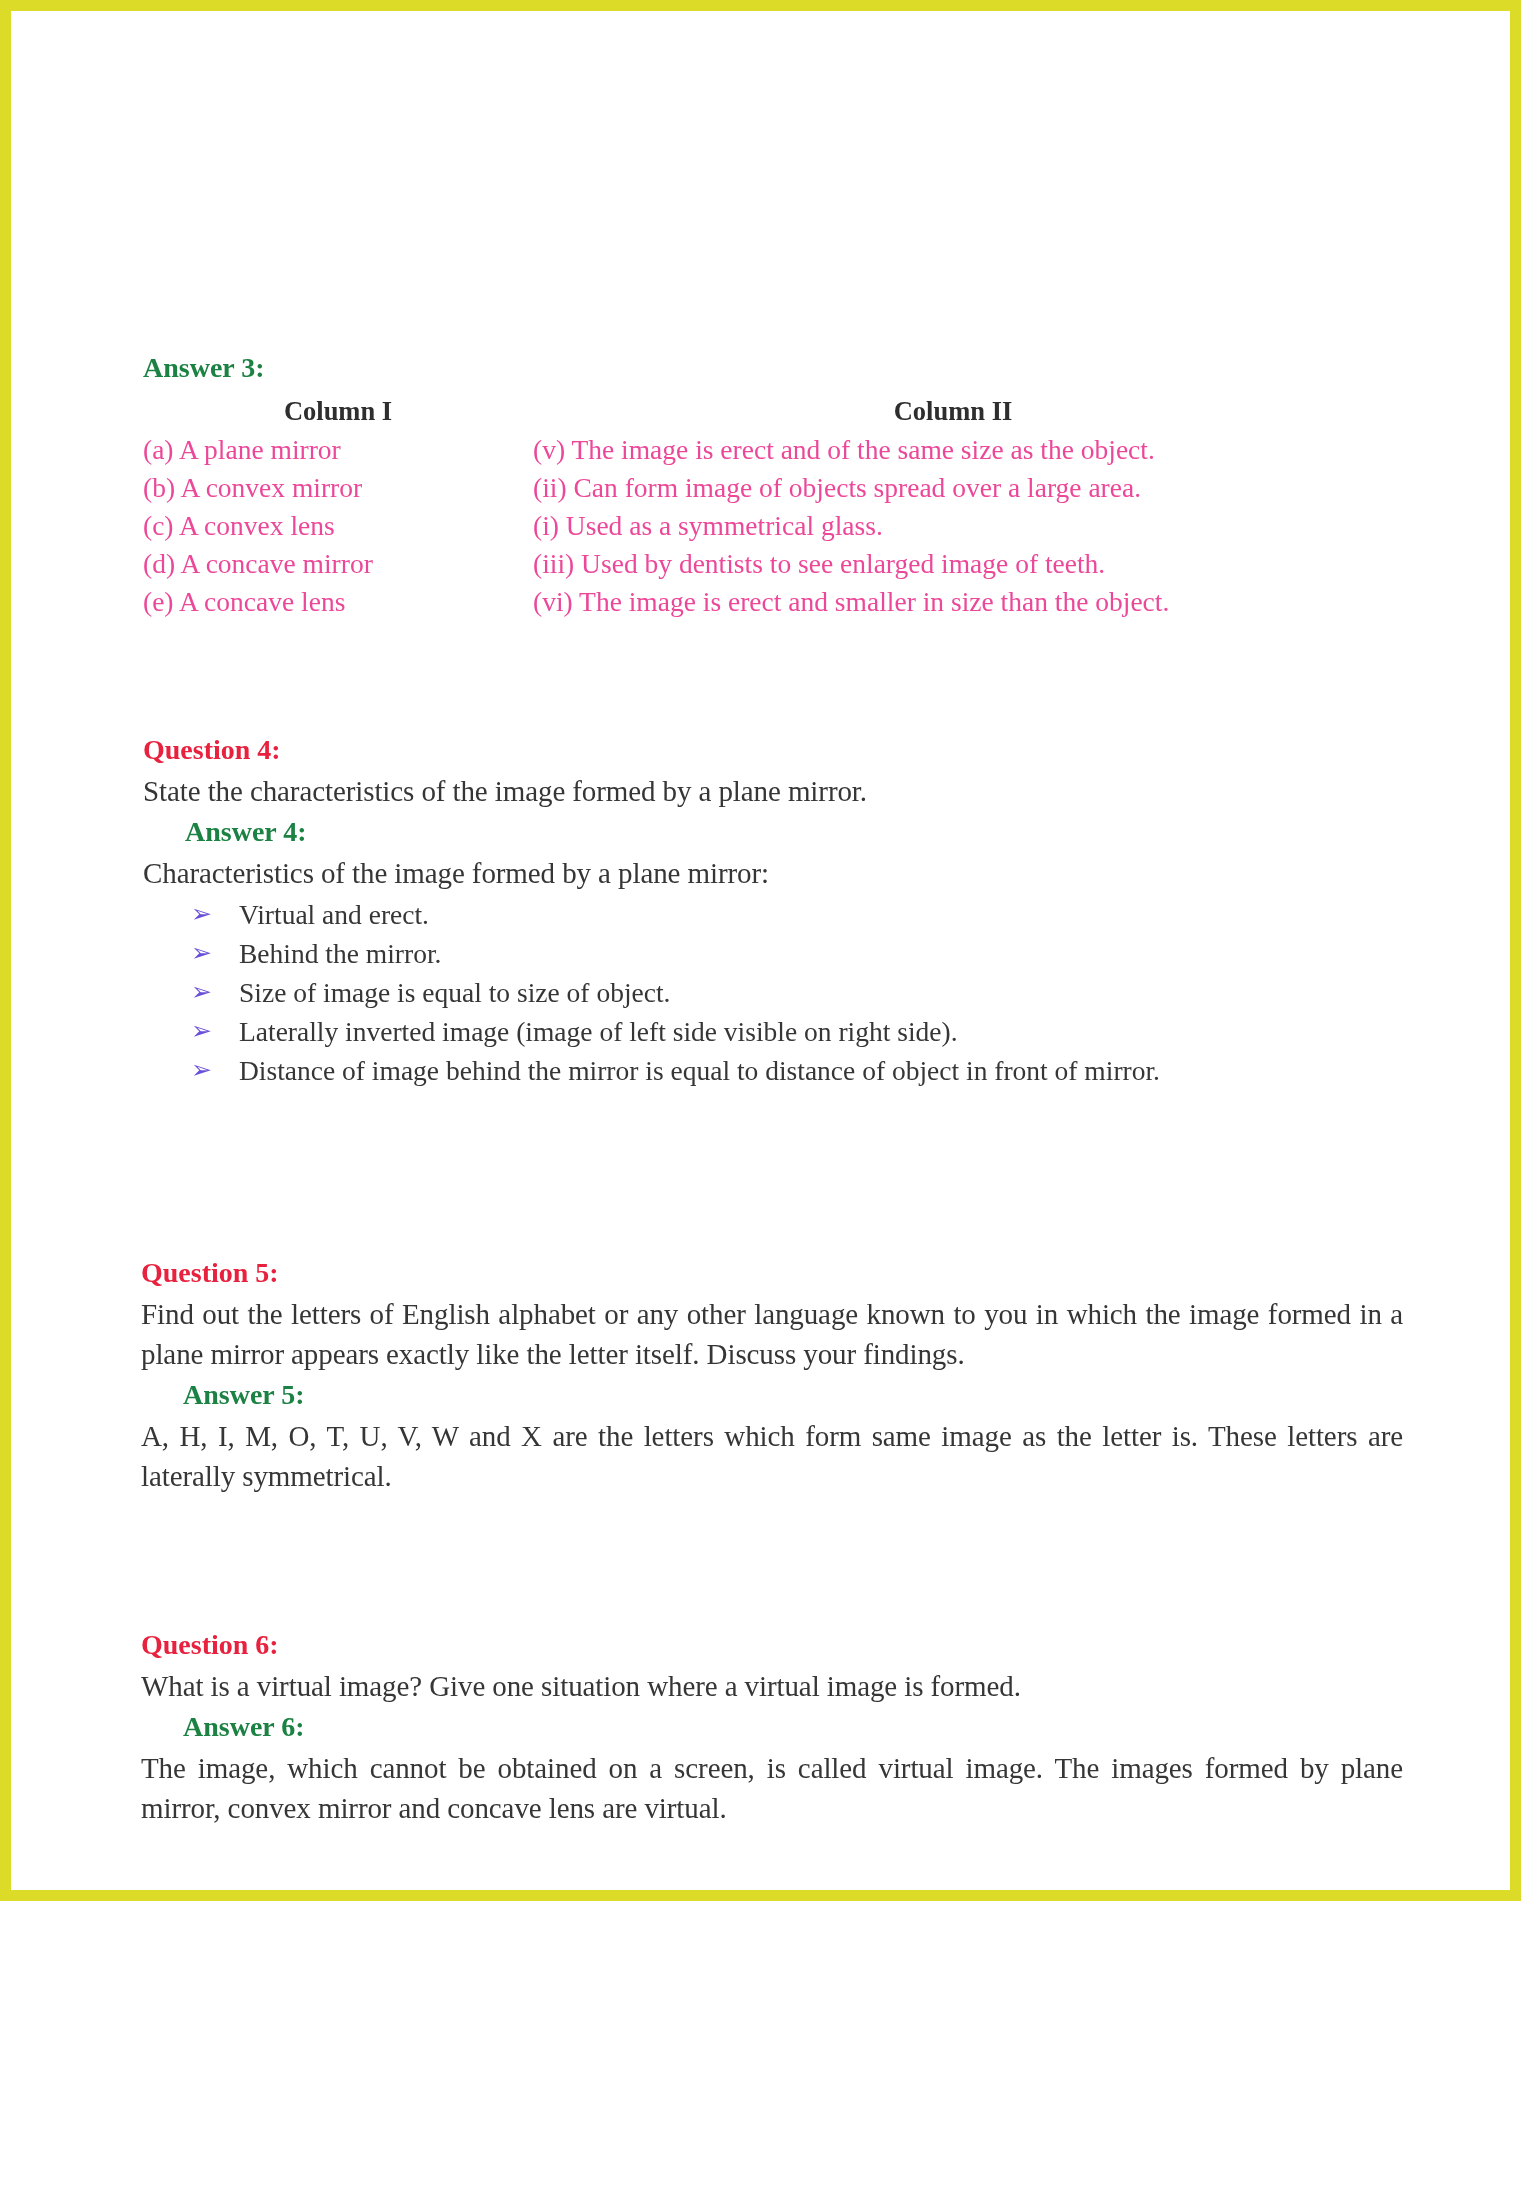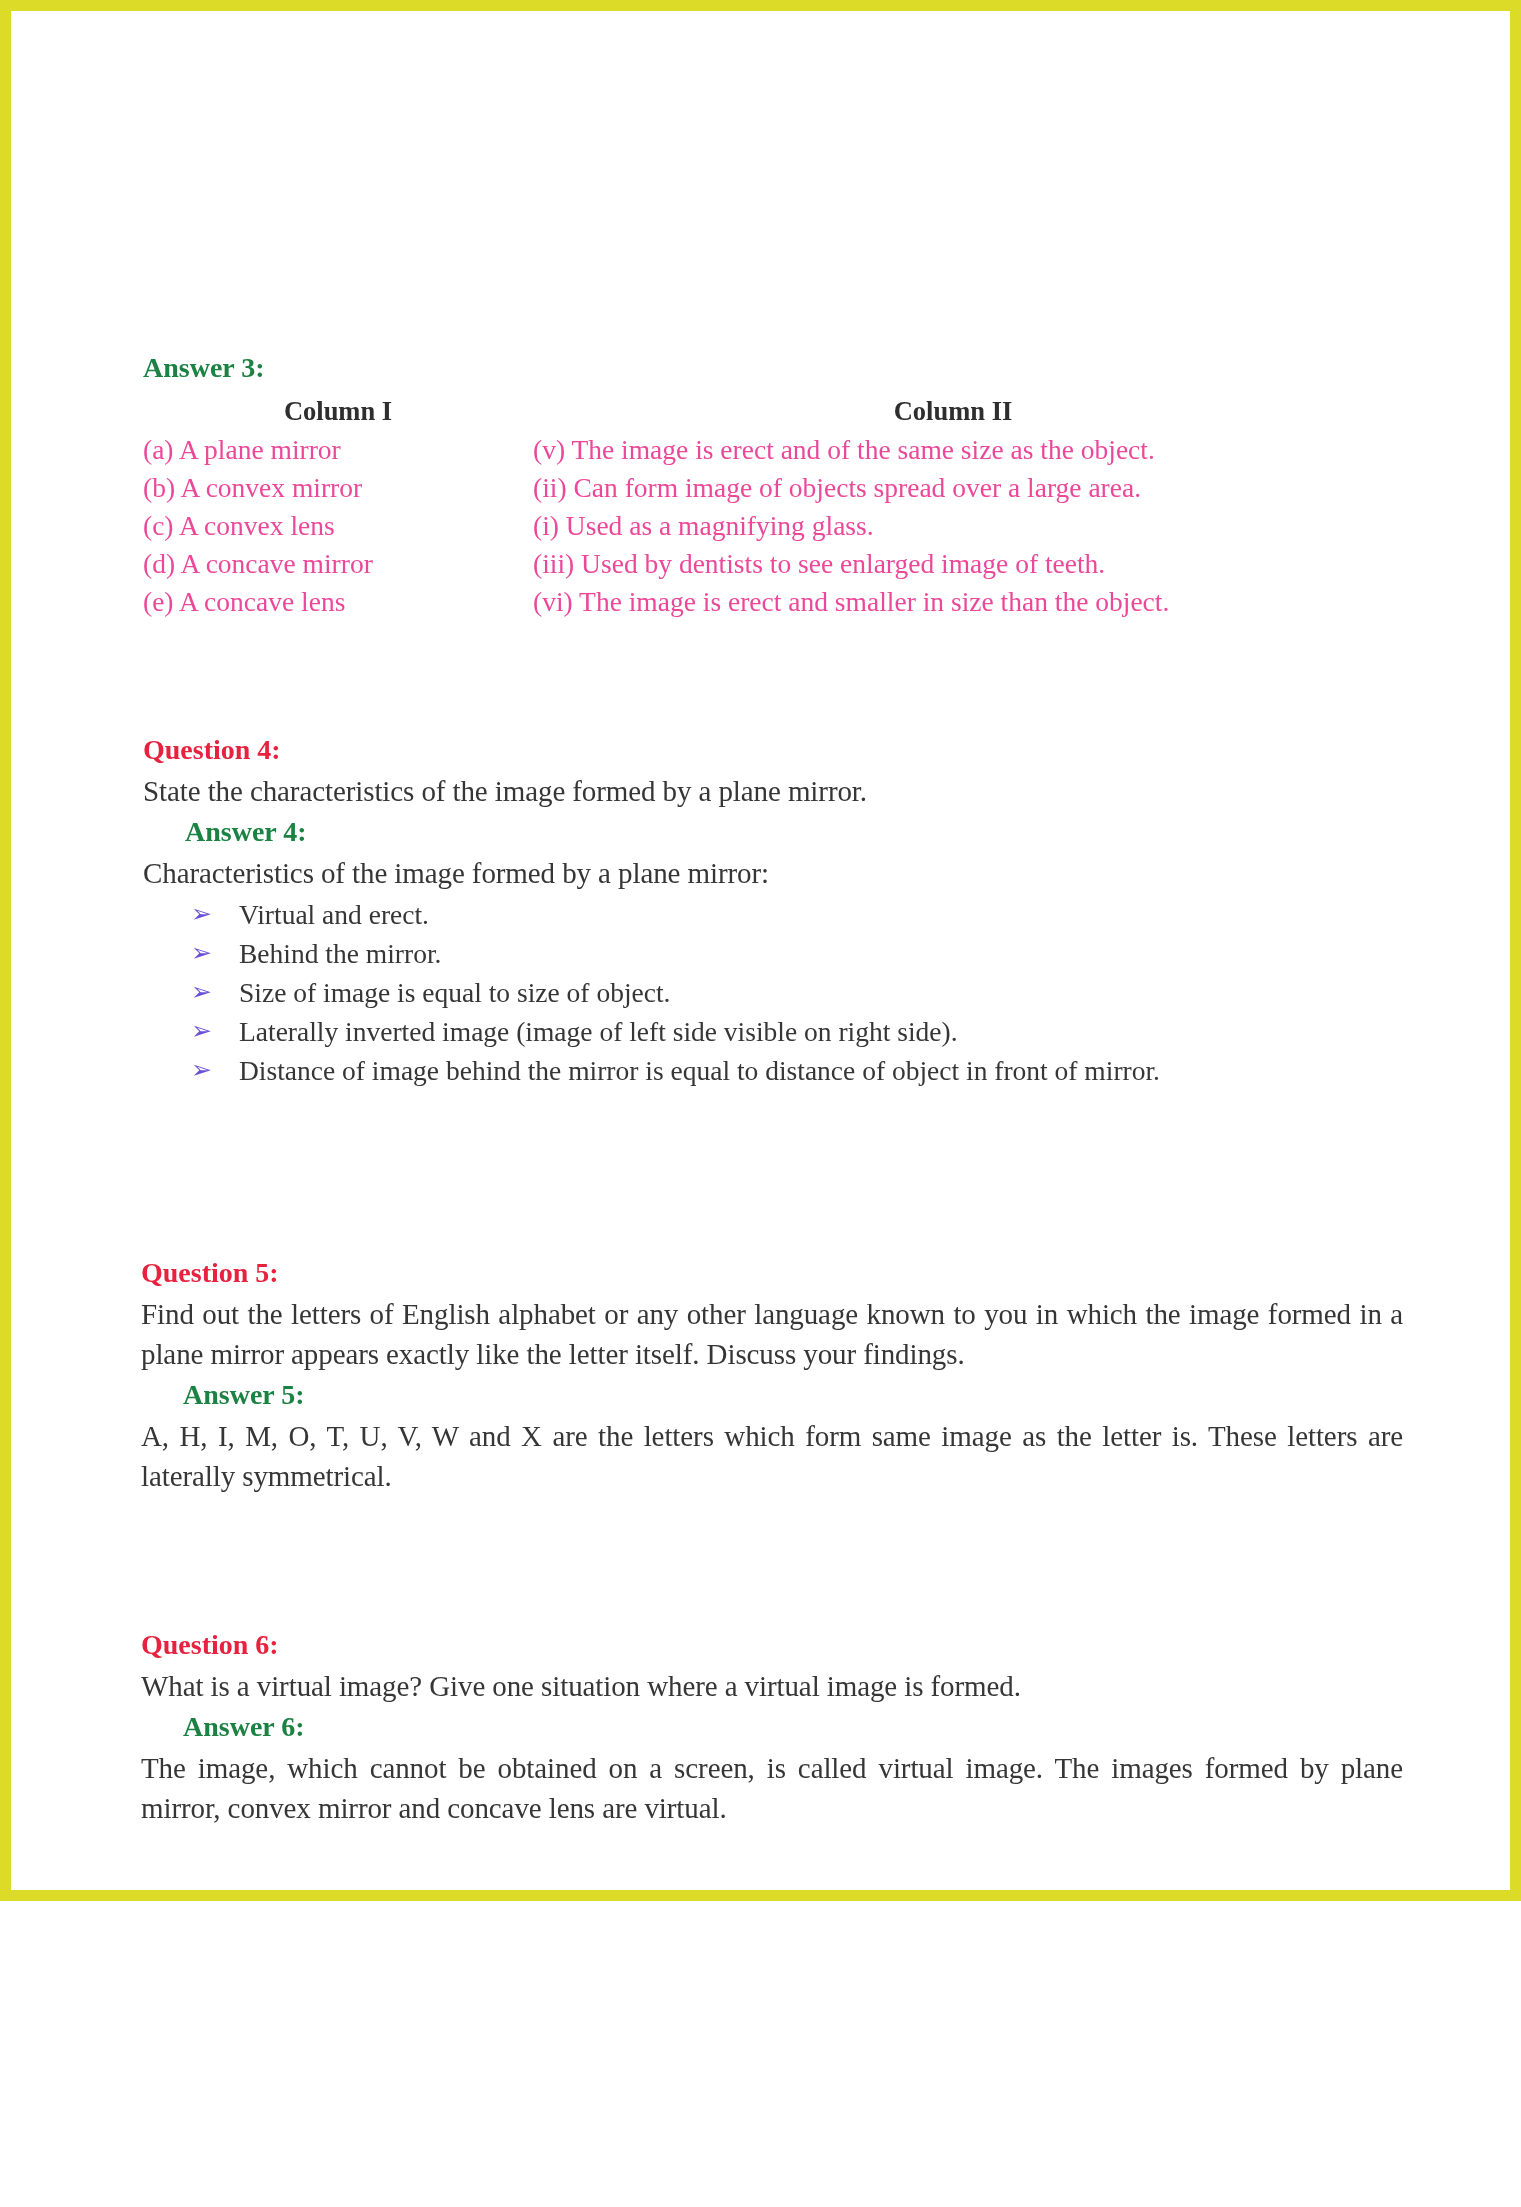--- a/index.html
+++ b/index.html
@@ -197,21 +197,21 @@
           <tr>
             <td class="colI">(a) A plane mirror</td>
             <td class="colII">(v) The image is erect and of the same size as the object.</td>
           </tr>
           <tr>
             <td class="colI">(b) A convex mirror</td>
             <td class="colII">(ii) Can form image of objects spread over a large area.</td>
           </tr>
           <tr>
             <td class="colI">(c) A convex lens</td>
-            <td class="colII">(i) Used as a magnifying glass.</td>
+            <td class="colII">(i) Used as a symmetrical glass.</td>
           </tr>
           <tr>
             <td class="colI">(d) A concave mirror</td>
             <td class="colII">(iii) Used by dentists to see enlarged image of teeth.</td>
           </tr>
           <tr>
             <td class="colI">(e) A concave lens</td>
             <td class="colII">(vi) The image is erect and smaller in size than the object.</td>
           </tr>
         </tbody>

